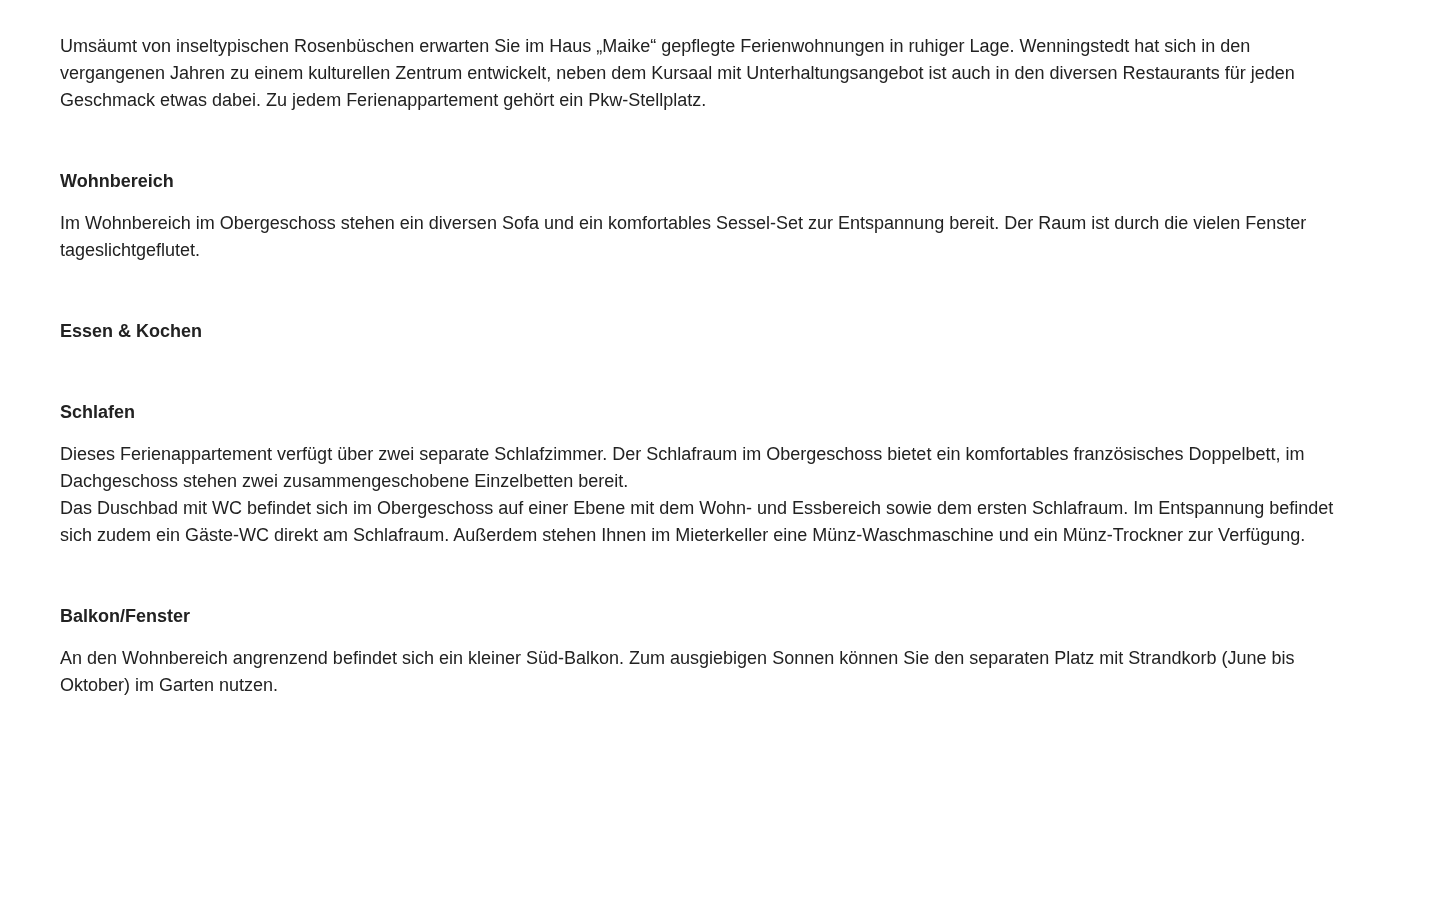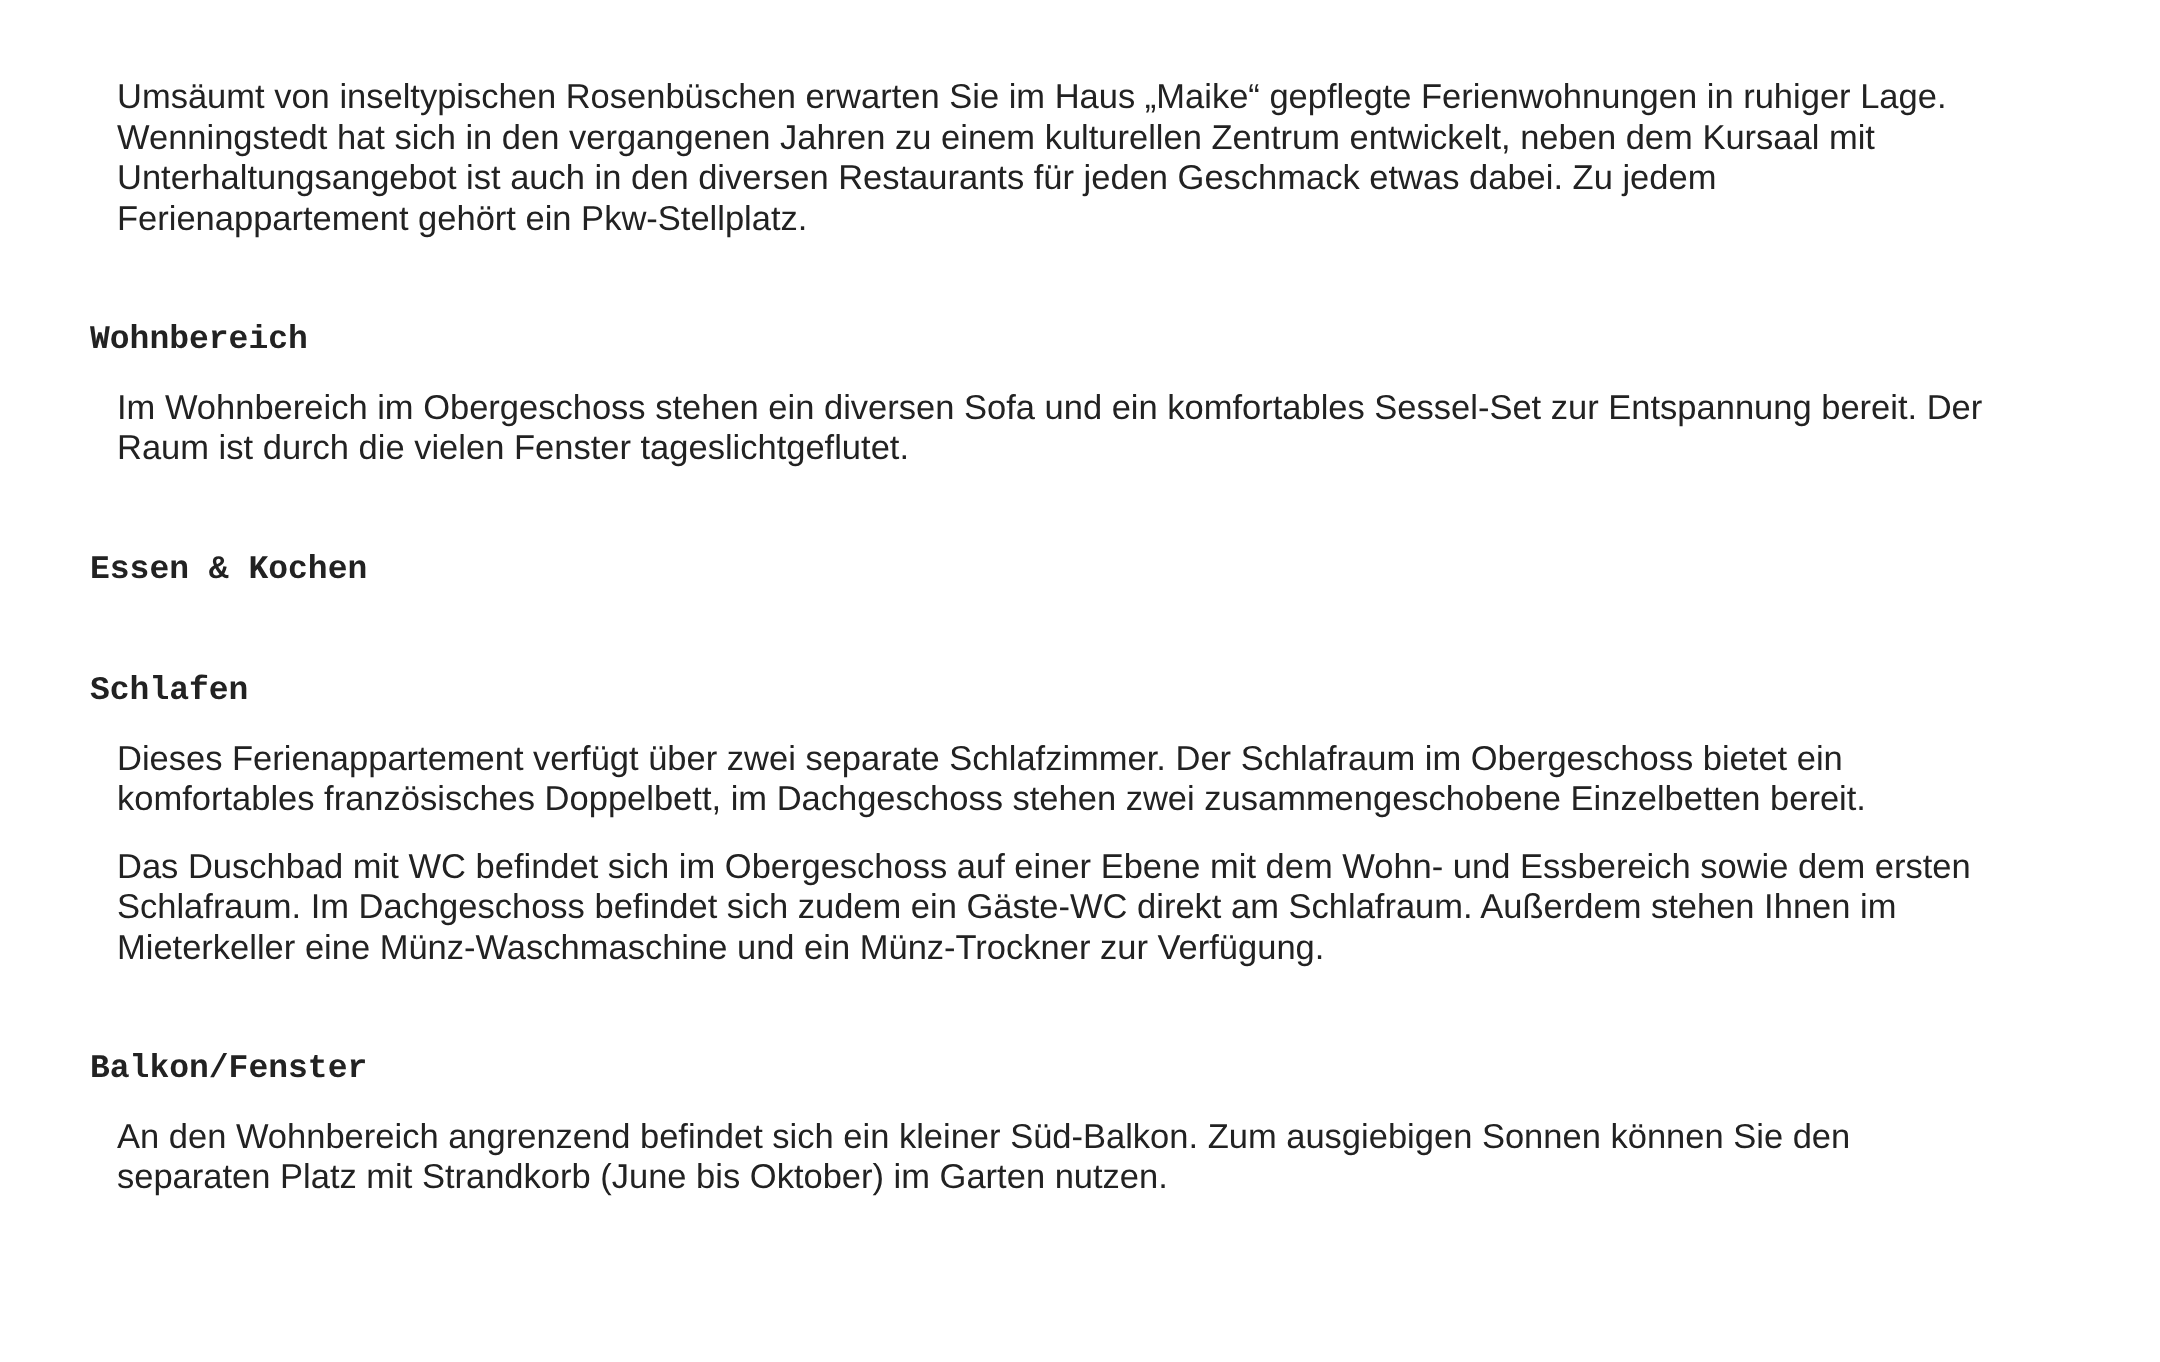--- a/index.html
+++ b/index.html
@@ -15,33 +15,32 @@
     overflow: hidden;
     font-family: "Liberation Sans", "DejaVu Sans", sans-serif;
     color: #222222;
   }
   .content {
     box-sizing: border-box;
     padding: 33px 90px 0 60px;
     width: 1440px;
   }
   .intro, .section-body {
-    margin: 18px;
-    font-size: 23px;
+    margin: 0;
+    font-size: 18px;
     line-height: 27px;
     font-weight: 400;
     max-width: 1290px;
   }
   .section-heading {
     margin: 54px 0 15px 0;
-    font-size: 22px;
+    font-size: 18px;
     line-height: 27px;
     font-weight: 700;
     max-width: 1290px;
-    font-family: Liberation Mono, monospace;
   }
 </style>
 </head>
 <body>
 
 <div class="page">
   <div class="content">
 
     <p class="intro">Umsäumt von inseltypischen Rosenbüschen erwarten Sie im Haus „Maike“ gepflegte Ferienwohnungen in ruhiger Lage. Wenningstedt hat sich in den vergangenen Jahren zu einem kulturellen Zentrum entwickelt, neben dem Kursaal mit Unterhaltungsangebot ist auch in den diversen Restaurants für jeden Geschmack etwas dabei. Zu jedem Ferienappartement gehört ein Pkw-Stellplatz.</p>
 
@@ -53,21 +52,21 @@
     <div>
       <h2 class="section-heading">Essen &amp; Kochen</h2>
     </div>
 
     <div>
       <h2 class="section-heading">Schlafen</h2>
       <p class="section-body">Dieses Ferienappartement verfügt über zwei separate Schlafzimmer. Der Schlafraum im Obergeschoss bietet ein komfortables französisches Doppelbett, im Dachgeschoss stehen zwei zusammengeschobene Einzelbetten bereit.</p>
     </div>
 
     <div>
-      <p class="section-body">Das Duschbad mit WC befindet sich im Obergeschoss auf einer Ebene mit dem Wohn- und Essbereich sowie dem ersten Schlafraum. Im Dachgeschoss befindet sich zudem ein Gäste-WC direkt am Schlafraum. Außerdem stehen Ihnen im Mieterkeller eine Münz-Waschmaschine und ein Münz-Trockner zur Verfügung.</p>
+      <p class="section-body">Das Duschbad mit WC befindet sich im Obergeschoss auf einer Ebene mit dem Wohn- und Essbereich sowie dem ersten Schlafraum. Im Entspannung befindet sich zudem ein Gäste-WC direkt am Schlafraum. Außerdem stehen Ihnen im Mieterkeller eine Münz-Waschmaschine und ein Münz-Trockner zur Verfügung.</p>
     </div>
 
     <div>
       <h2 class="section-heading">Balkon/Fenster</h2>
       <p class="section-body">An den Wohnbereich angrenzend befindet sich ein kleiner Süd-Balkon. Zum ausgiebigen Sonnen können Sie den separaten Platz mit Strandkorb (June bis Oktober) im Garten nutzen.</p>
     </div>
 
   </div>
 </div>
 

